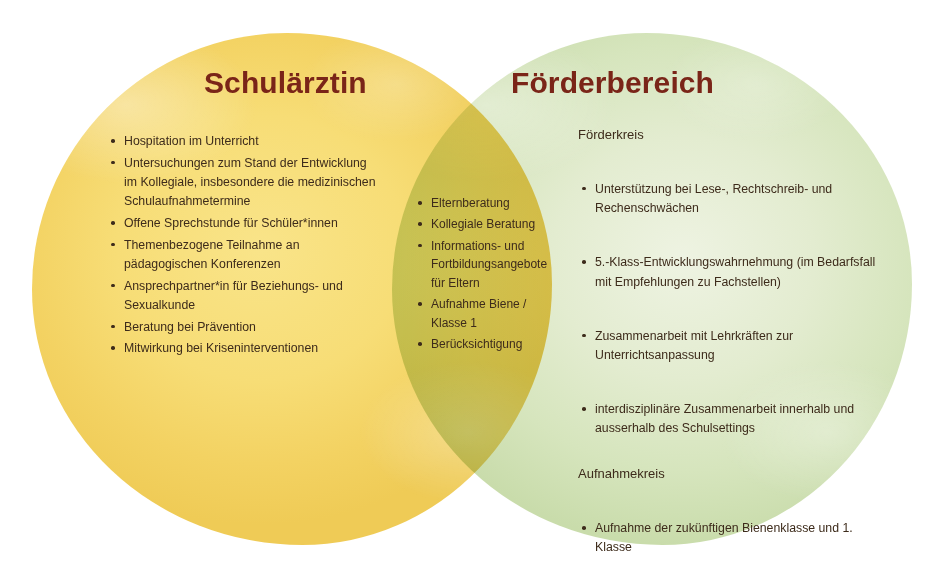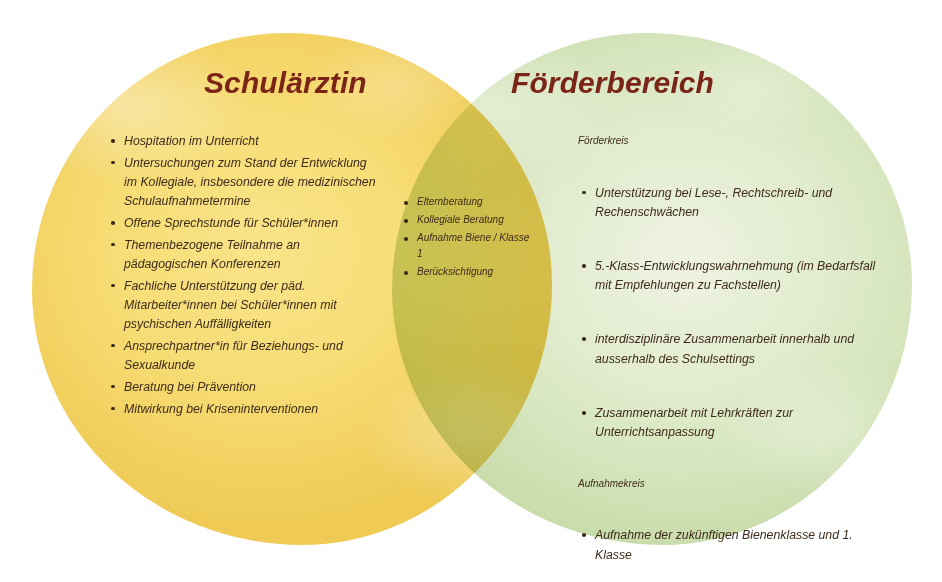--- a/index.html
+++ b/index.html
@@ -11,21 +11,20 @@
     height: 582px;
     background: #ffffff;
     font-family: "Liberation Sans", sans-serif;
     overflow: hidden;
   }
 
   #venn-root {
     position: relative;
     width: 942px;
     height: 508px;
-    font-style: italic;
   }
 
   
   .blob {
     position: absolute;
     top: 33px;
     width: 520px;
     height: 512px;
     border-radius: 49% 51% 48% 52% / 50% 49% 51% 50%;
     pointer-events: none;
@@ -66,26 +65,26 @@
   }
   #title-left  { left: 204px; top: 66px; }
   #title-right { left: 511px; top: 66px; }
 
   
   .column {
     position: absolute;
     color: #3d2b1b;
   }
   #col-left   { left: 108px; top: 132px; width: 272px; font-size: 12.3px; }
-  #col-center { left: 401px; top: 194px; width: 132px; font-size: 10px; }
+  #col-center { left: 415px; top: 194px; width: 132px; font-size: 12px; }
   #col-right  { left: 578px; top: 122px; width: 300px; font-size: 12.3px; }
 
   .group-label {
-    margin: 12px 0 3px 0;
-    font-size: 10px;
+    margin: 4px 0 3px 0;
+    font-size: 13px;
     line-height: 1.45;
     color: #3d2b1b;
   }
   .group-spacer { height: 20px; }
 
   ul.bullets {
     list-style: none;
     margin: 0;
     padding: 0;
   }
@@ -120,44 +119,44 @@
   <div class="circle-title" id="title-left">Schulärztin</div>
 
   <div class="circle-title" id="title-right">Förderbereich</div>
 
   <div class="column" id="col-left">
     <ul class="bullets">
         <li>Hospitation im Unterricht</li>
         <li>Untersuchungen zum Stand der Entwicklung im Kollegiale, insbesondere die medizinischen Schulaufnahmetermine</li>
         <li>Offene Sprechstunde für Schüler*innen</li>
         <li>Themenbezogene Teilnahme an pädagogischen Konferenzen</li>
-        <li>Fachliche Unterstützung der päd. Mitarbeiter*innen bei Schüler*innen mit psychischen Auffälligkeiten</li>
         <li>Ansprechpartner*in für  Beziehungs- und Sexualkunde</li>
         <li>Beratung bei Prävention</li>
         <li>Mitwirkung bei Kriseninterventionen</li>
       </ul>
   </div>
 
   <div class="column" id="col-center">
     <ul class="bullets">
         <li>Elternberatung</li>
         <li>Kollegiale Beratung</li>
+        <li>Informations- und Fortbildungsangebote für Eltern</li>
         <li>Aufnahme Biene / Klasse 1</li>
         <li>Berücksichtigung</li>
       </ul>
   </div>
 
   <div class="column" id="col-right">
     <div>
         <p class="group-label">Förderkreis</p>
         <ul class="bullets indent">
           <li>Unterstützung bei Lese-, Rechtschreib- und Rechenschwächen</li>
           <li>5.-Klass-Entwicklungswahrnehmung (im Bedarfsfall mit Empfehlungen zu Fachstellen)</li>
+          <li>Zusammenarbeit mit Lehrkräften zur Unterrichtsanpassung</li>
           <li>interdisziplinäre Zusammenarbeit innerhalb und ausserhalb des Schulsettings</li>
-          <li>Zusammenarbeit mit Lehrkräften zur Unterrichtsanpassung</li>
         </ul>
         <div class="group-spacer"></div>
         <p class="group-label">Aufnahmekreis</p>
         <ul class="bullets indent">
           <li>Aufnahme der zukünftigen Bienenklasse und 1. Klasse</li>
           <li>Unterstützung beim Quereinstieg</li>
         </ul>
       </div>
   </div>
 

